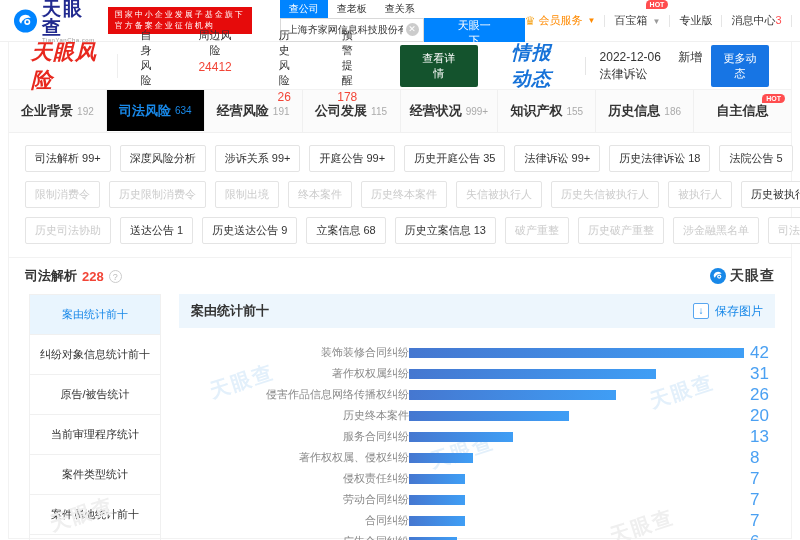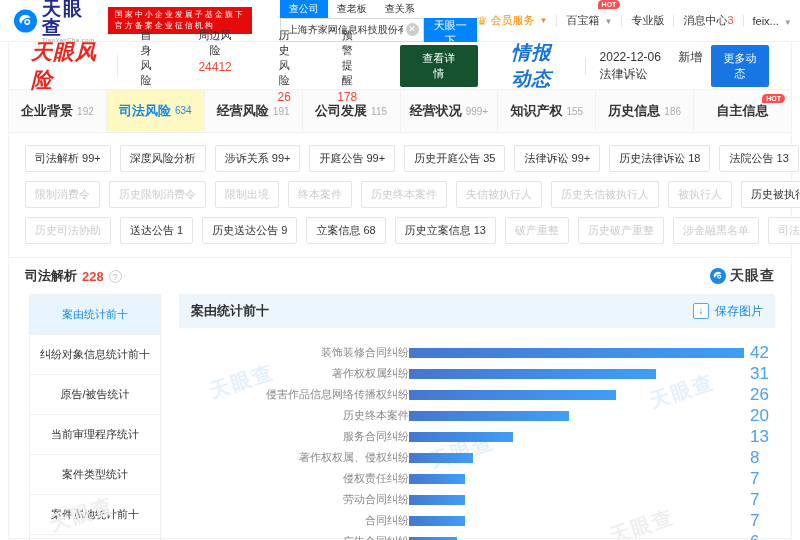--- a/index.html
+++ b/index.html
@@ -21,21 +21,21 @@
   .search-tab { padding:2px 9px; color:#333; cursor:pointer; }
   .search-tab.active { background:#0084ff; color:#fff; }
   .search-row { display:flex; }
   .search-input-wrap { position:relative; width:170px; height:24px;
     border:1px solid #d9d9d9; background:#fff; display:flex; align-items:center; }
   .search-input { border:0; outline:0; width:100%; height:100%; font-size:10px;
     padding:0 20px 0 7px; color:#333; font-family:inherit; }
   .clear-icon { position:absolute; right:4px; width:13px; height:13px; border-radius:50%;
     background:#ccc; color:#fff; font-size:9px; line-height:13px; text-align:center; cursor:pointer; }
   .search-btn { height:24px; background:#0084ff; color:#fff; border:0; font-size:11px;
-    padding:0 8px; cursor:pointer; font-family:inherit; }
+    padding:0 32px; cursor:pointer; font-family:inherit; }
   .topnav { margin-left:auto; display:flex; align-items:center; font-size:11px; color:#333; }
   .topnav .sep { width:1px; height:12px; background:#e5e5e5; margin:0 9px; }
   .vip { color:#ff8a00; display:flex; align-items:center; gap:3px; cursor:pointer; }
   .crown { color:#f5a623; font-size:12px; }
   .caret { font-size:8px; color:#999; margin-left:2px; }
   .vip .caret { color:#ff8a00; }
   .nav-item { cursor:pointer; position:relative; white-space:nowrap; }
   .hot-float { position:absolute; top:-13px; right:-8px; background:#ff4d4f; color:#fff;
     font-size:7px; padding:1px 4px; border-radius:6px 6px 6px 0; font-weight:bold; }
   .msg-count { color:#ff4d4f; }
@@ -63,21 +63,21 @@
     border:0; border-radius:2px; cursor:pointer; margin-left:auto; font-family:inherit; }
 
   
   .maintabs { display:flex; height:43px; border-bottom:1px solid #f0f0f0; background:#fbfbfb; }
   .maintab { flex:1; display:flex; align-items:center; justify-content:center; gap:4px;
     font-size:13px; font-weight:bold; color:#333; border-right:1px solid #f0f0f0;
     cursor:pointer; position:relative; }
   .maintab:last-child { border-right:0; }
   .maintab .count { font-size:10px; color:#aaa; font-weight:normal; }
   .maintab .count:empty { display:none; }
-  .maintab.active { background:#fef9c3; color:#1888e8; border-bottom:1px solid #fff; }
+  .maintab.active { background:#000000; color:#1888e8; border-bottom:1px solid #fff; }
   .maintab.active .count { color:#1888e8; }
   .tab-hot { display:none; }
   .tab-hot.show { display:block; position:absolute; top:4px; right:6px; background:#ff4d4f;
     color:#fff; font-size:7px; padding:1px 4px; border-radius:6px 6px 6px 0; font-weight:bold; }
 
   
   .tagzone { padding:12px 16px 4px 16px; border-bottom:1px solid #f2f2f2; }
   .tagrow { display:flex; gap:9px; margin-bottom:9px; flex-wrap:nowrap; }
   .tag { border:1px solid #e4e4e4; border-radius:2px; background:#fff; padding:5px 9px;
     font-size:11px; color:#333; white-space:nowrap; cursor:pointer; }
@@ -287,21 +287,21 @@
         <div class="tag">涉诉关系 99+</div>
 
         <div class="tag">开庭公告 99+</div>
 
         <div class="tag">历史开庭公告 35</div>
 
         <div class="tag">法律诉讼 99+</div>
 
         <div class="tag">历史法律诉讼 18</div>
 
-        <div class="tag">法院公告 13</div>
+        <div class="tag">法院公告 5</div>
 
       </div>
     <div class="tagrow">
 
         <div class="tag muted">限制消费令</div>
 
         <div class="tag muted">历史限制消费令</div>
 
         <div class="tag muted">限制出境</div>
 

